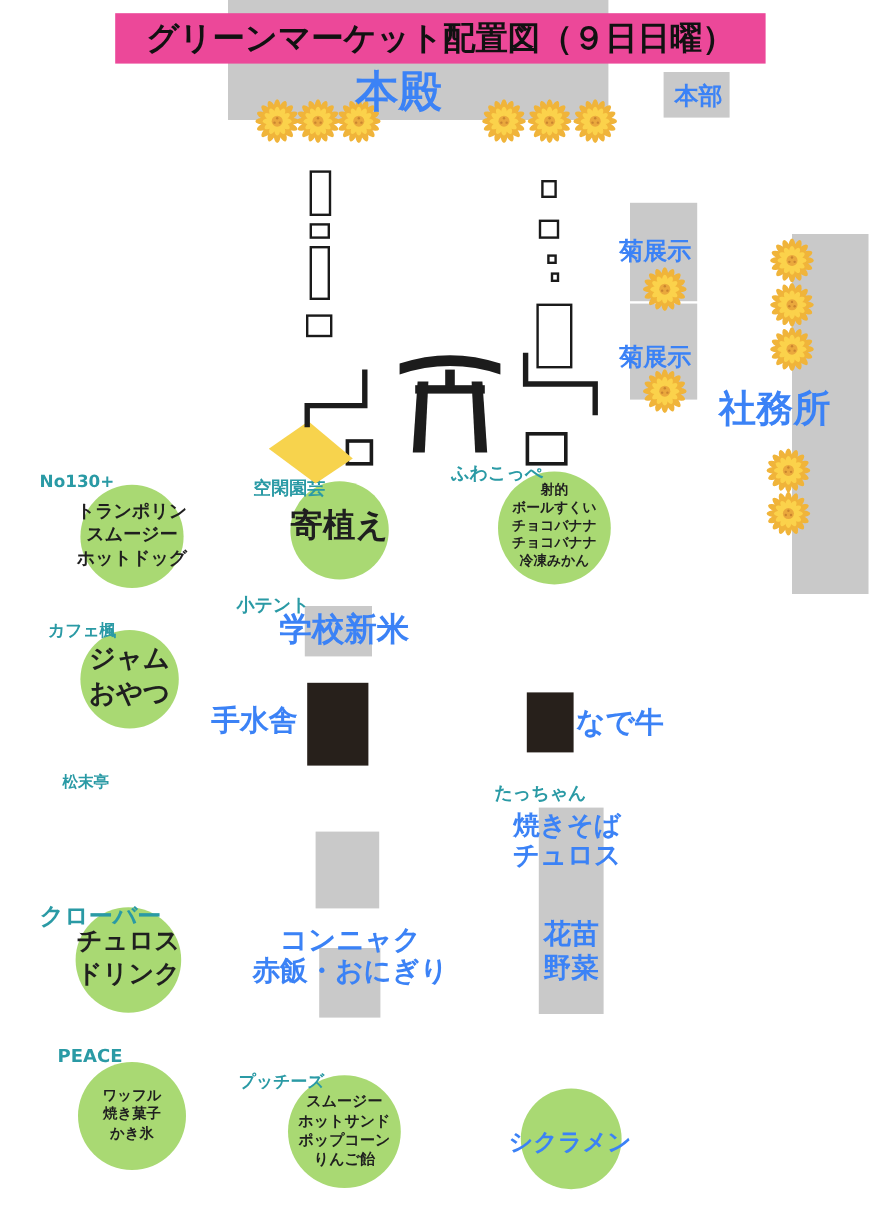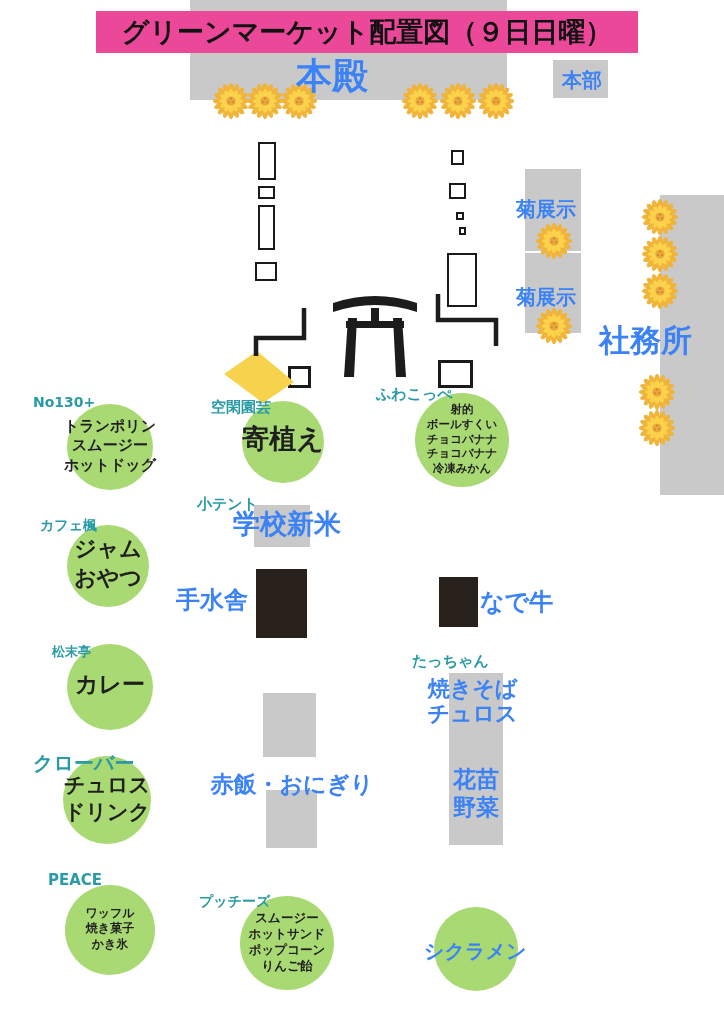--- a/index.html
+++ b/index.html
@@ -155,23 +155,20 @@
     <span>射的</span>
     <span>ボールすくい</span>
     <span>チョコバナナ</span>
     <span>チョコバナナ</span>
     <span>冷凍みかん</span>
   </div>
   <div class="circle" style="left:67px;top:525px;width:82px;height:82px;font-size:22px">
     <span>ジャム</span>
     <span>おやつ</span>
   </div>
-  <div class="circle" style="left:67px;top:644px;width:86px;height:86px;font-size:23px">
-    <span>カレー</span>
-  </div>
   <div class="circle" style="left:63px;top:756px;width:88px;height:88px;font-size:21px">
     <span>チュロス</span>
     <span>ドリンク</span>
   </div>
   <div class="circle" style="left:65px;top:885px;width:90px;height:90px;font-size:12px">
     <span>ワッフル</span>
     <span>焼き菓子</span>
     <span>かき氷</span>
   </div>
   <div class="circle" style="left:240px;top:896px;width:94px;height:94px;font-size:12.5px">
@@ -193,20 +190,21 @@
   <div class="vendor" style="left:33px;top:750px;font-size:20px">クローバー</div>
   <div class="vendor" style="left:48px;top:871px;font-size:15px">PEACE</div>
   <div class="vendor" style="left:199px;top:893px;font-size:14px">プッチーズ</div>
 
   <div class="lbl" style="left:233px;top:506px;font-size:27px">学校新米</div>
   <div class="lbl center" style="left:415px;top:676px;width:115px;font-size:22px;line-height:1.15">
     <div>焼きそば</div>
     <div>チュロス</div>
   </div>
   <div class="lbl center" style="left:192px;top:771px;width:200px;font-size:23px;line-height:1.15">
+    <div>コンニャク</div>
     <div>赤飯・おにぎり</div>
   </div>
   <div class="lbl center" style="left:426px;top:766px;width:100px;font-size:23px;line-height:1.2">
     <div>花苗</div>
     <div>野菜</div>
   </div>
 
   <svg class="overlay" width="724" height="1024" viewBox="0 0 724 1024">
     <polygon points="257,351 294,382 263,403 224,374" fill="#f7d34d"></polygon>
     <polyline points="304,308 304,338 256,338 256,356" fill="none" stroke="#1c1c1c" stroke-width="4.5"></polyline>

